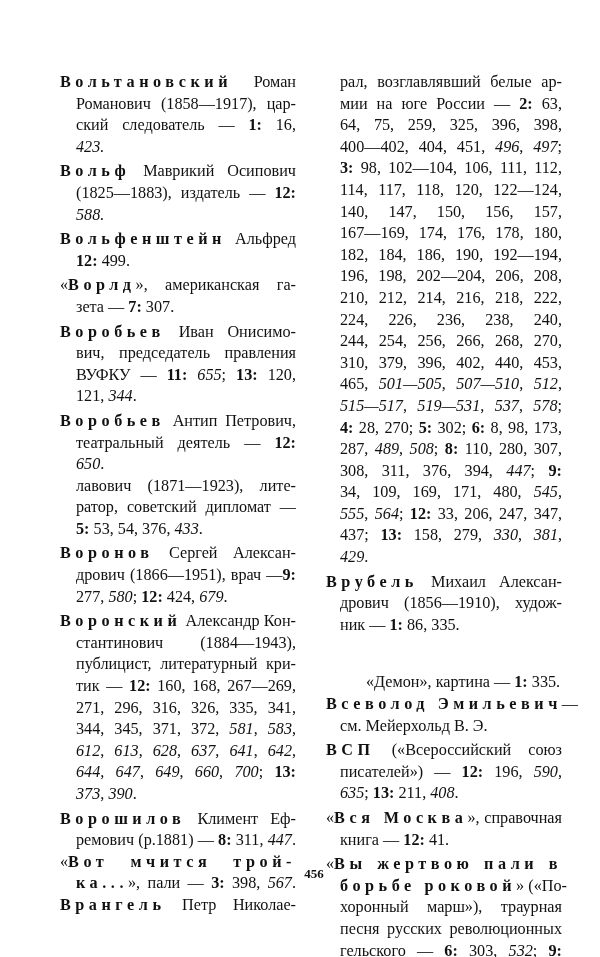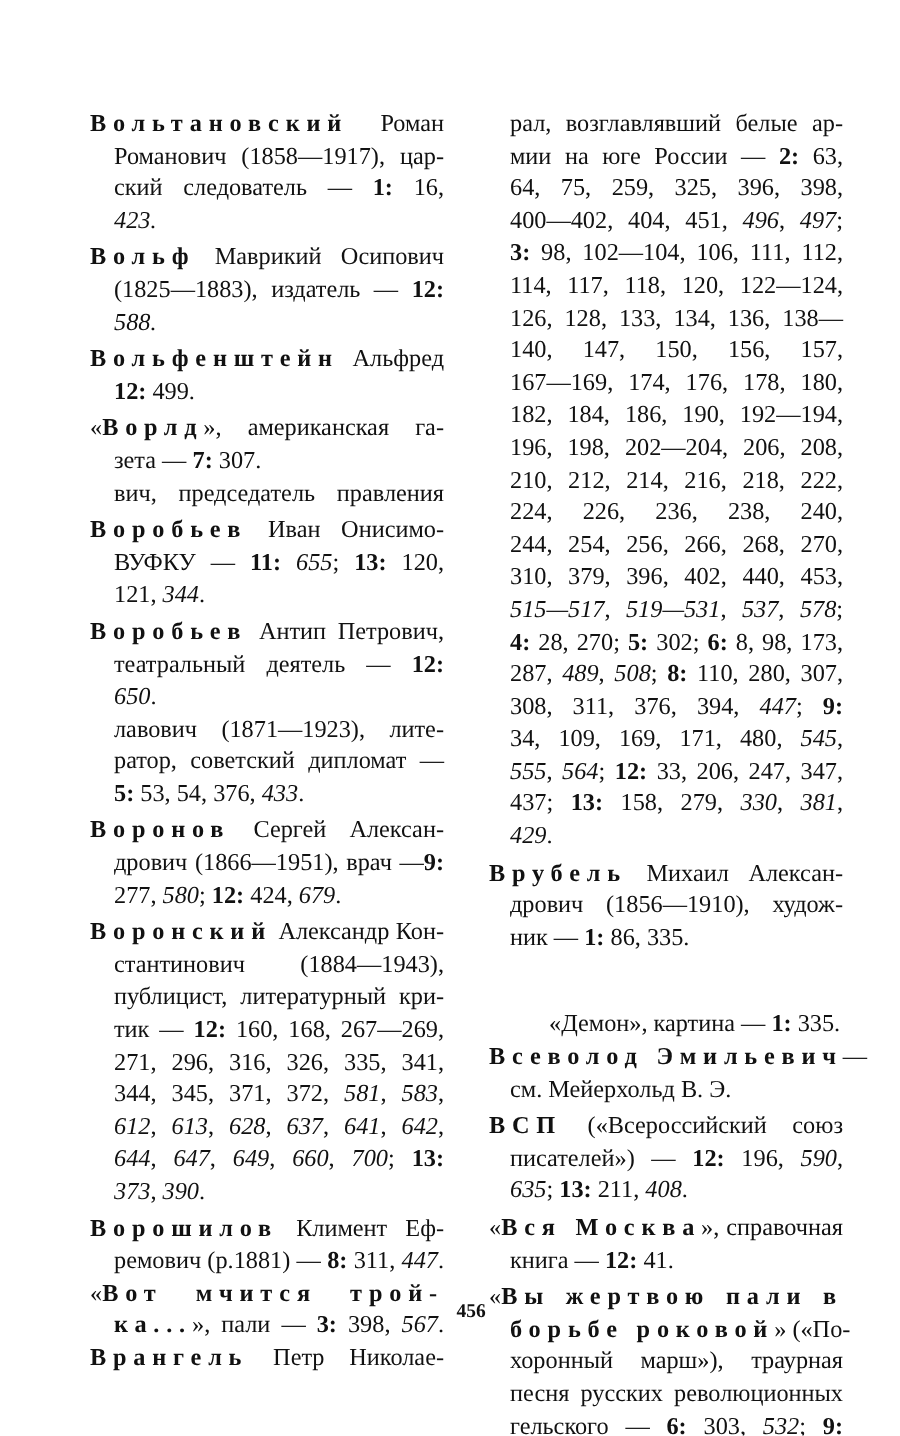--- a/index.html
+++ b/index.html
@@ -30,22 +30,22 @@
       <span class="line ind"><span>Романович (1858—1917), цар-</span></span>
       <span class="line ind"><span>ский  следователь  — </span><span class="b">1:</span><span> 16,</span></span>
       <span class="line ind last"><span class="i">423.</span></span>
       <span class="line gap"><span class="sp">Вольф</span><span> Маврикий Осипович</span></span>
       <span class="line ind"><span>(1825—1883), издатель — </span><span class="b">12:</span></span>
       <span class="line ind last"><span class="i">588.</span></span>
       <span class="line gap"><span class="sp">Вольфенштейн</span><span> Альфред</span></span>
       <span class="line ind last"><span class="b">12:</span><span> 499.</span></span>
       <span class="line gap"><span>«</span><span class="sp">Ворлд</span><span>», американская га-</span></span>
       <span class="line ind last"><span>зета — </span><span class="b">7:</span><span> 307.</span></span>
+      <span class="line gap"><span class="sp">Воробьев</span><span> Иван Онисимо-</span></span>
       <span class="line ind"><span>вич, председатель правления</span></span>
-      <span class="line gap"><span class="sp">Воробьев</span><span> Иван Онисимо-</span></span>
       <span class="line ind"><span>ВУФКУ — </span><span class="b">11:</span><span> </span><span class="i">655</span><span>; </span><span class="b">13:</span><span> 120,</span></span>
       <span class="line ind last"><span>121, </span><span class="i">344</span><span>.</span></span>
       <span class="line gap"><span class="sp">Воробьев</span><span> Антип Петрович,</span></span>
       <span class="line ind"><span>театральный   деятель — </span><span class="b">12:</span></span>
       <span class="line ind last"><span class="i">650</span><span>.</span></span>
       <span class="line ind"><span>лавович  (1871—1923),  лите-</span></span>
       <span class="line ind"><span>ратор, советский дипломат —</span></span>
       <span class="line ind last"><span class="b">5:</span><span> 53,  54,  376, </span><span class="i">433</span><span>.</span></span>
       <span class="line gap"><span class="sp">Воронов</span><span> Сергей Алексан-</span></span>
       <span class="line ind"><span>дрович (1866—1951), врач —</span><span class="b">9:</span></span>
@@ -65,29 +65,29 @@
       <span class="line ind"><span class="sp">ка...</span><span>», пали — </span><span class="b">3:</span><span> 398, </span><span class="i">567</span><span>.</span></span>
       <span class="line "><span class="sp">Врангель</span><span> Петр Николае-</span></span>
     </div>
   <div class="col right">
       <span class="line "><span>рал, возглавлявший белые ар-</span></span>
       <span class="line "><span>мии на юге России — </span><span class="b">2:</span><span> 63,</span></span>
       <span class="line "><span>64, 75, 259, 325, 396, 398,</span></span>
       <span class="line "><span>400—402, 404, 451, </span><span class="i">496</span><span>, </span><span class="i">497</span><span>;</span></span>
       <span class="line "><span class="b">3:</span><span> 98, 102—104, 106, 111, 112,</span></span>
       <span class="line "><span>114, 117, 118, 120, 122—124,</span></span>
-      <span class="line "><span>126, 128, 133, 134, 136, 138—</span></span>
       <span class="line "><span>140,  147,  150,  156,  157,</span></span>
       <span class="line "><span>167—169, 174, 176, 178, 180,</span></span>
       <span class="line "><span>182, 184, 186, 190, 192—194,</span></span>
       <span class="line "><span>196, 198, 202—204, 206, 208,</span></span>
       <span class="line "><span>210, 212, 214, 216, 218, 222,</span></span>
       <span class="line "><span>224,  226,  236,  238,  240,</span></span>
       <span class="line "><span>244, 254, 256, 266, 268, 270,</span></span>
       <span class="line "><span>310, 379, 396, 402, 440, 453,</span></span>
+      <span class="line "><span>465, </span><span class="i">501—505</span><span>, </span><span class="i">507—510</span><span>, </span><span class="i">512</span><span>,</span></span>
       <span class="line "><span class="i">515—517</span><span>, </span><span class="i">519—531</span><span>, </span><span class="i">537</span><span>, </span><span class="i">578</span><span>;</span></span>
       <span class="line "><span class="b">4:</span><span> 28, 270; </span><span class="b">5:</span><span> 302; </span><span class="b">6:</span><span> 8, 98, 173,</span></span>
       <span class="line "><span>287, </span><span class="i">489</span><span>, </span><span class="i">508</span><span>; </span><span class="b">8:</span><span> 110, 280, 307,</span></span>
       <span class="line "><span>308, 311, 376, 394, </span><span class="i">447</span><span>; </span><span class="b">9:</span></span>
       <span class="line "><span>34, 109, 169, 171, 480, </span><span class="i">545</span><span>,</span></span>
       <span class="line "><span class="i">555</span><span>, </span><span class="i">564</span><span>; </span><span class="b">12:</span><span> 33, 206, 247, 347,</span></span>
       <span class="line "><span>437; </span><span class="b">13:</span><span> 158, 279, </span><span class="i">330</span><span>, </span><span class="i">381</span><span>,</span></span>
       <span class="line last"><span class="i">429</span><span>.</span></span>
       <span class="line outdent gap"><span class="sp">Врубель</span><span> Михаил Алексан-</span></span>
       <span class="line "><span>дрович (1856—1910), худож-</span></span>

